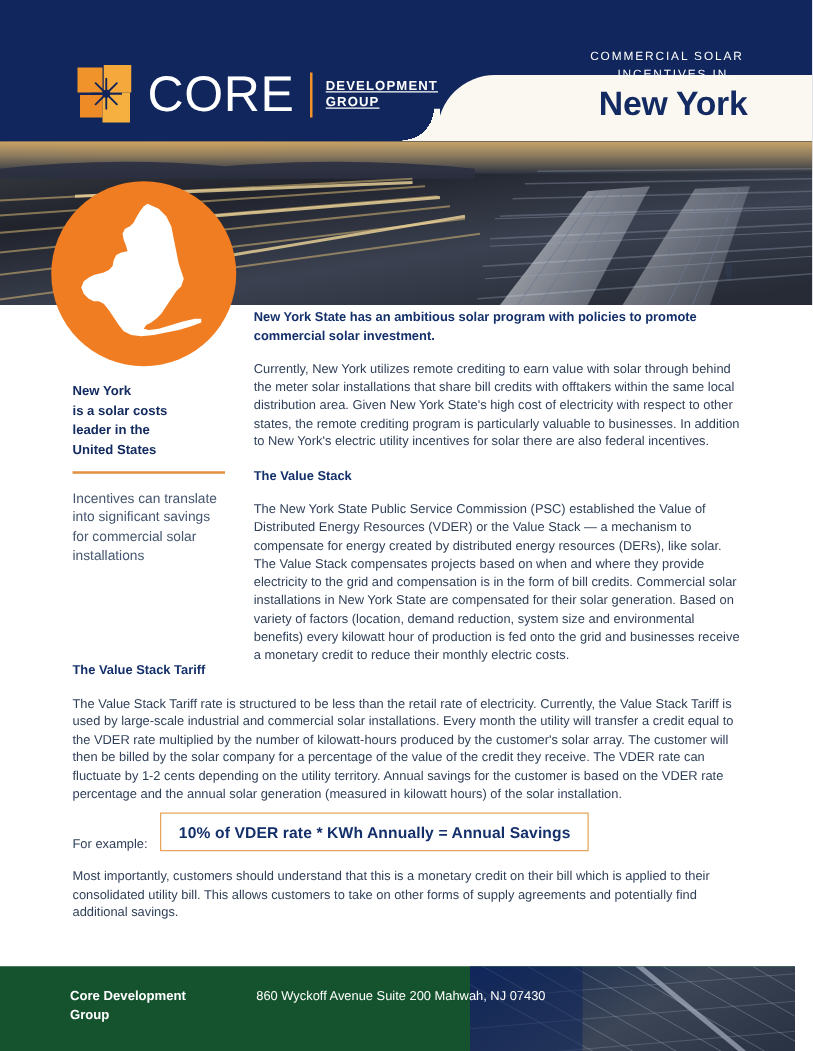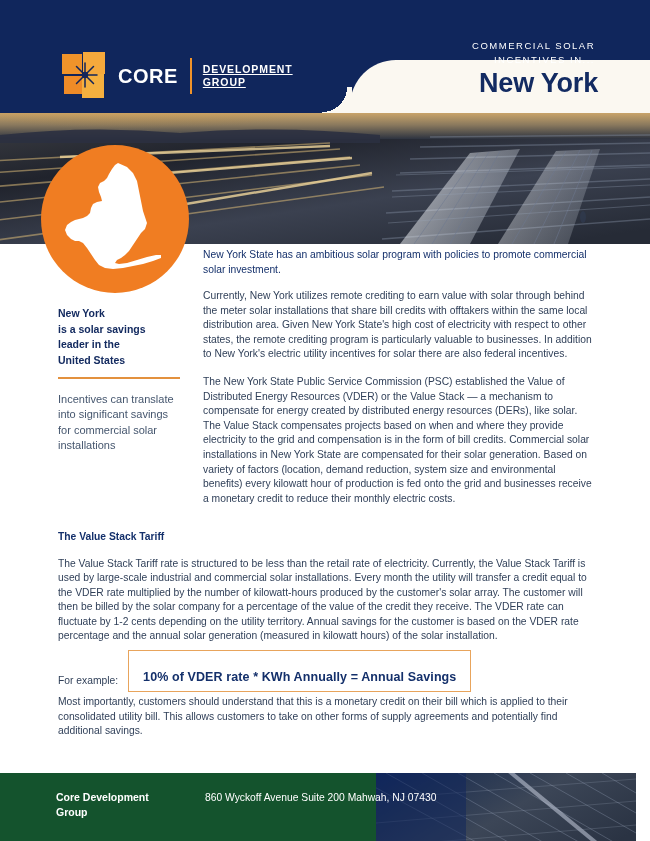--- a/index.html
+++ b/index.html
@@ -74,22 +74,22 @@
   .sq-tl { left: 0;    top: 2px;  width: 20px; height: 20px; background: #f0932a; }
   .sq-tr { left: 21px; top: 0;    width: 22px; height: 22px; background: #f5a93c; }
   .sq-bl { left: 2px;  top: 24px; width: 18px; height: 18px; background: #ef8b27; }
   .sq-br { left: 20px; top: 22px; width: 22px; height: 24px; background: #f5b03f; }
   .logo-burst {
     position: absolute; left: 10px; top: 10px;
     width: 26px; height: 26px; z-index: 3;
   }
   .logo-word {
     color: #ffffff;
-    font-size: 20px;
-    font-weight: bold;
+    font-size: 40px;
+    font-weight: normal;
     letter-spacing: 0.5px;
     line-height: 30px;
   }
   .logo-divider {
     width: 2px; height: 36px;
     background: #f0932a;
     margin: 0 11px 0 12px;
   }
   .logo-sub {
     color: #ffffff;
@@ -151,21 +151,21 @@
     line-height: 15.5px;
   }
 
   .col-right {
     position: absolute; left: 203px; top: 4px;
     width: 392px;
   }
   .lead {
     color: #14306b;
     font-size: 10.3px;
-    font-weight: normal;
+    font-weight: bold;
     line-height: 14.5px;
     margin-bottom: 12px;
   }
   p.body-p {
     color: #2f3f58;
     font-size: 10.3px;
     line-height: 14.6px;
     margin-bottom: 13px;
   }
   h3.sec-head {
@@ -191,21 +191,21 @@
   .example-label {
     color: #2f3f58;
     font-size: 10.3px;
     margin-right: 10px;
     white-space: nowrap;
     margin-top: 19px;
   }
   .formula-box {
     border: 1.5px solid #e8a45c;
     background: #ffffff;
-    padding: 19px 14px 7px 14px;
+    padding: 8px 14px 7px 14px;
     color: #14306b;
     font-size: 12.5px;
     font-weight: bold;
     letter-spacing: 0.1px;
     white-space: nowrap;
   }
 
   .closing {
     position: absolute; left: 58px; top: 451px;
     width: 537px;
@@ -372,31 +372,32 @@
         L44 38 L42 33 L41 28 L43 24 L47 22 L50 19 L52 15
         L55 10 L58 6 Z"></path>
     </svg>
   </div>
 
   <div class="body-area">
 
     <div class="sidebar">
       <div class="sidebar-head">
         <div>New York</div>
-        <div>is a solar savings</div>
+        <div>is a solar costs</div>
         <div>leader in the</div>
         <div>United States</div>
       </div>
       <div class="sidebar-rule"></div>
       <div class="sidebar-sub">Incentives can translate into significant savings for commercial solar installations</div>
     </div>
 
     <div class="col-right">
       <div class="lead">New York State has an ambitious solar program with policies to promote commercial solar investment.</div>
       <p class="body-p">Currently, New York utilizes remote crediting to earn value with solar through behind the meter solar installations that share bill credits with offtakers within the same local distribution area. Given New York State's high cost of electricity with respect to other states, the remote crediting program is particularly valuable to businesses. In addition to New York's electric utility incentives for solar there are also federal incentives.</p>
+      <h3 class="sec-head">The Value Stack</h3>
       <p class="body-p">The New York State Public Service Commission (PSC) established the Value of Distributed Energy Resources (VDER) or the Value Stack — a mechanism to compensate for energy created by distributed energy resources (DERs), like solar. The Value Stack compensates projects based on when and where they provide electricity to the grid and compensation is in the form of bill credits. Commercial solar installations in New York State are compensated for their solar generation. Based on variety of factors (location, demand reduction, system size and environmental benefits) every kilowatt hour of production is fed onto the grid and businesses receive a monetary credit to reduce their monthly electric costs.</p>
     </div>
 
     <div class="fullwidth">
       <h3 class="sec-head">The Value Stack Tariff</h3>
       <p class="body-p">The Value Stack Tariff rate is structured to be less than the retail rate of electricity. Currently, the Value Stack Tariff is used by large-scale industrial and commercial solar installations. Every month the utility will transfer a credit equal to the VDER rate multiplied by the number of kilowatt-hours produced by the customer's solar array. The customer will then be billed by the solar company for a percentage of the value of the credit they receive. The VDER rate can fluctuate by 1-2 cents depending on the utility territory. Annual savings for the customer is based on the VDER rate percentage and the annual solar generation (measured in kilowatt hours) of the solar installation.</p>
     </div>
 
     <div class="example-row">
       <span class="example-label">For example:</span>

